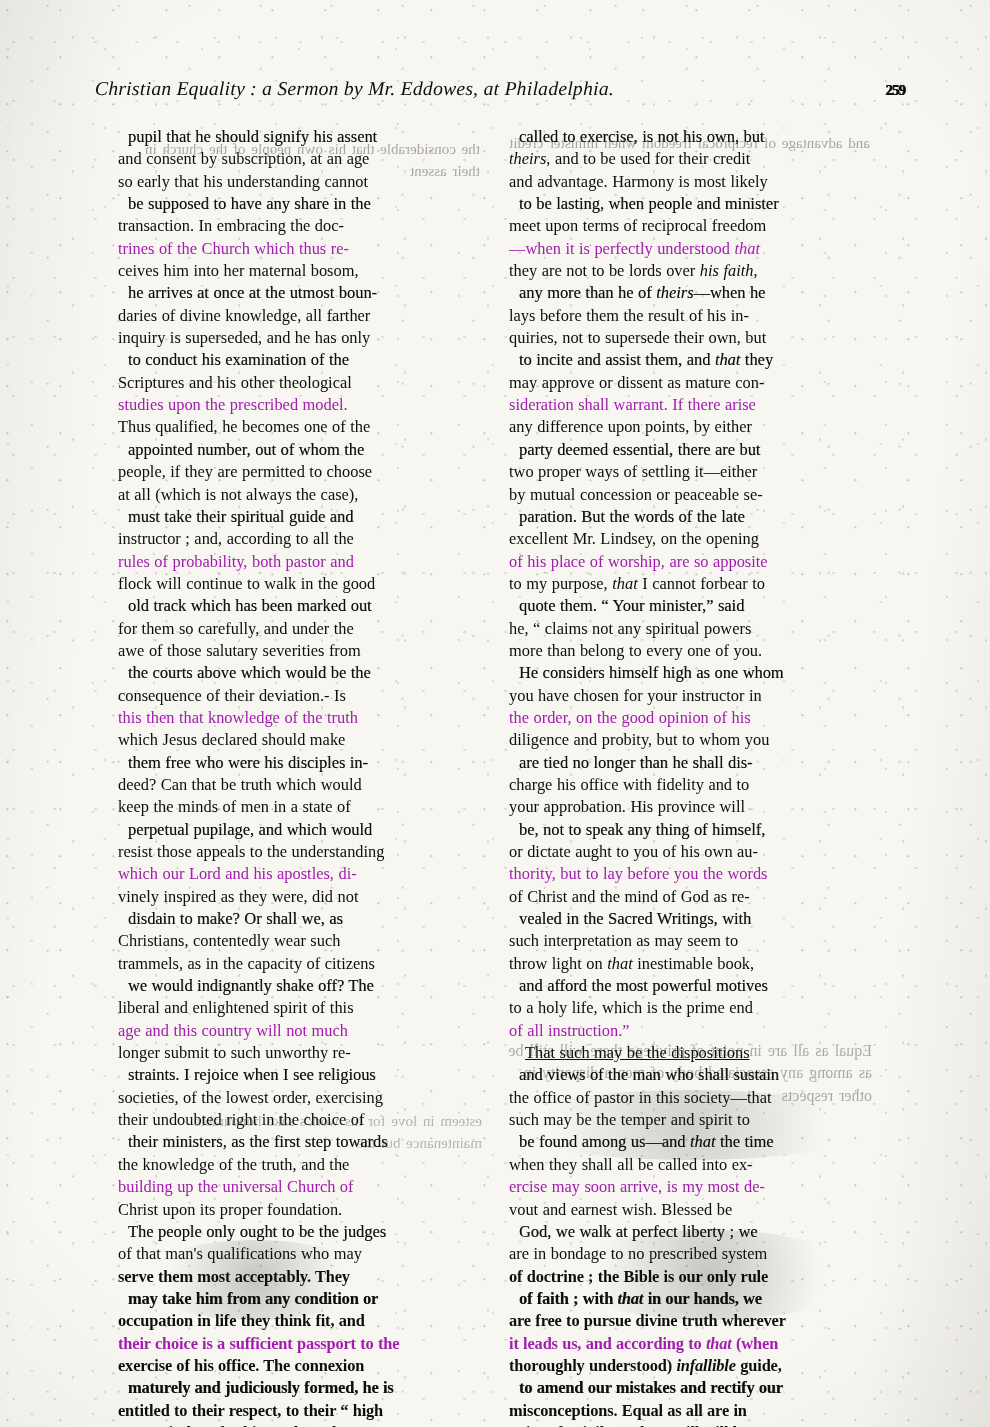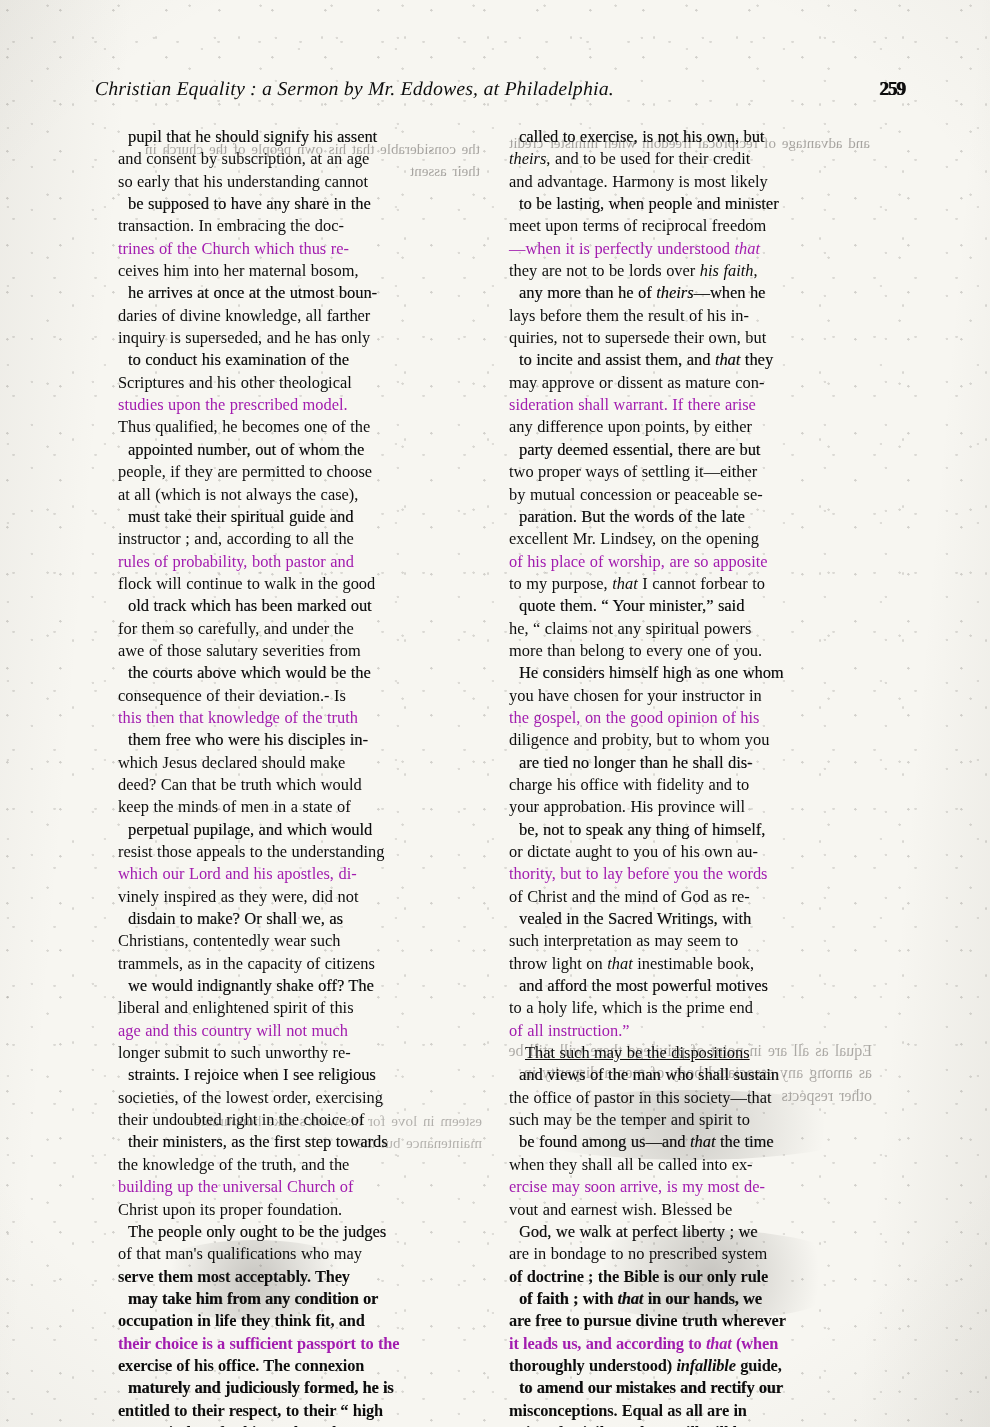--- a/index.html
+++ b/index.html
@@ -55,21 +55,21 @@
     justify-content: space-between;
   }
   .head-title {
     font-style: italic;
     font-size: 19.5px;
     letter-spacing: .3px;
     white-space: nowrap;
     transform: skewX(-1.5deg);
   }
   .folio {
-    font-size: 19px;
+    font-size: 15px;
     font-weight: bold;
     letter-spacing: -1px;
     filter: blur(.35px);
     text-shadow: .6px .4px 0 rgba(0,0,0,.85), -.4px .3px 0 rgba(0,0,0,.6);
   }
 
   
   .columns {
     position: absolute;
     left: 118px;
@@ -166,22 +166,22 @@
         <span class="ln ink-mid">must take their spiritual guide and</span>
         <span class="ln">instructor ; and, according to all the</span>
         <span class="ln ink-light">rules of probability, both pastor and</span>
         <span class="ln">flock will continue to walk in the good</span>
         <span class="ln ink-mid">old track which has been marked out</span>
         <span class="ln">for them so carefully, and under the</span>
         <span class="ln">awe of those salutary severities from</span>
         <span class="ln ink-mid">the courts above which would be the</span>
         <span class="ln">consequence of their deviation.-   Is</span>
         <span class="ln ink-light">this then that knowledge of the truth</span>
+        <span class="ln">which Jesus declared should make</span>
         <span class="ln ink-mid">them free who were his disciples in-</span>
-        <span class="ln">which Jesus declared should make</span>
         <span class="ln">deed?   Can that be truth which would</span>
         <span class="ln">keep the minds of men in a state of</span>
         <span class="ln ink-mid">perpetual pupilage, and which would</span>
         <span class="ln">resist those appeals to the understanding</span>
         <span class="ln ink-light">which our Lord and his apostles, di-</span>
         <span class="ln">vinely inspired as they were, did not</span>
         <span class="ln ink-mid">disdain to make?   Or shall we, as</span>
         <span class="ln">Christians, contentedly wear such</span>
         <span class="ln">trammels, as in the capacity of citizens</span>
         <span class="ln ink-mid">we would indignantly shake off?   The</span>
@@ -226,21 +226,21 @@
         <span class="ln">by mutual concession or peaceable se-</span>
         <span class="ln ink-mid">paration.   But the words of the late</span>
         <span class="ln">excellent Mr. Lindsey, on the opening</span>
         <span class="ln ink-light">of his place of worship, are so apposite</span>
         <span class="ln">to my purpose, <i>that</i> I cannot forbear to</span>
         <span class="ln ink-mid">quote them.   “ Your minister,” said</span>
         <span class="ln">he, “ claims not any spiritual powers</span>
         <span class="ln">more than belong to every one of you.</span>
         <span class="ln ink-mid">He considers himself high as one whom</span>
         <span class="ln">you have chosen for your instructor in</span>
-        <span class="ln ink-light">the gospel, on the good opinion of his</span>
+        <span class="ln ink-light">the order, on the good opinion of his</span>
         <span class="ln">diligence and probity, but to whom you</span>
         <span class="ln ink-mid">are tied no longer than he shall dis-</span>
         <span class="ln">charge his office with fidelity and to</span>
         <span class="ln">your approbation.   His province will</span>
         <span class="ln ink-mid">be, not to speak any thing of himself,</span>
         <span class="ln">or dictate aught to you of his own au-</span>
         <span class="ln ink-light">thority, but to lay before you the words</span>
         <span class="ln">of Christ and the mind of God as re-</span>
         <span class="ln ink-mid">vealed in the Sacred Writings, with</span>
         <span class="ln">such interpretation as may seem to</span>

